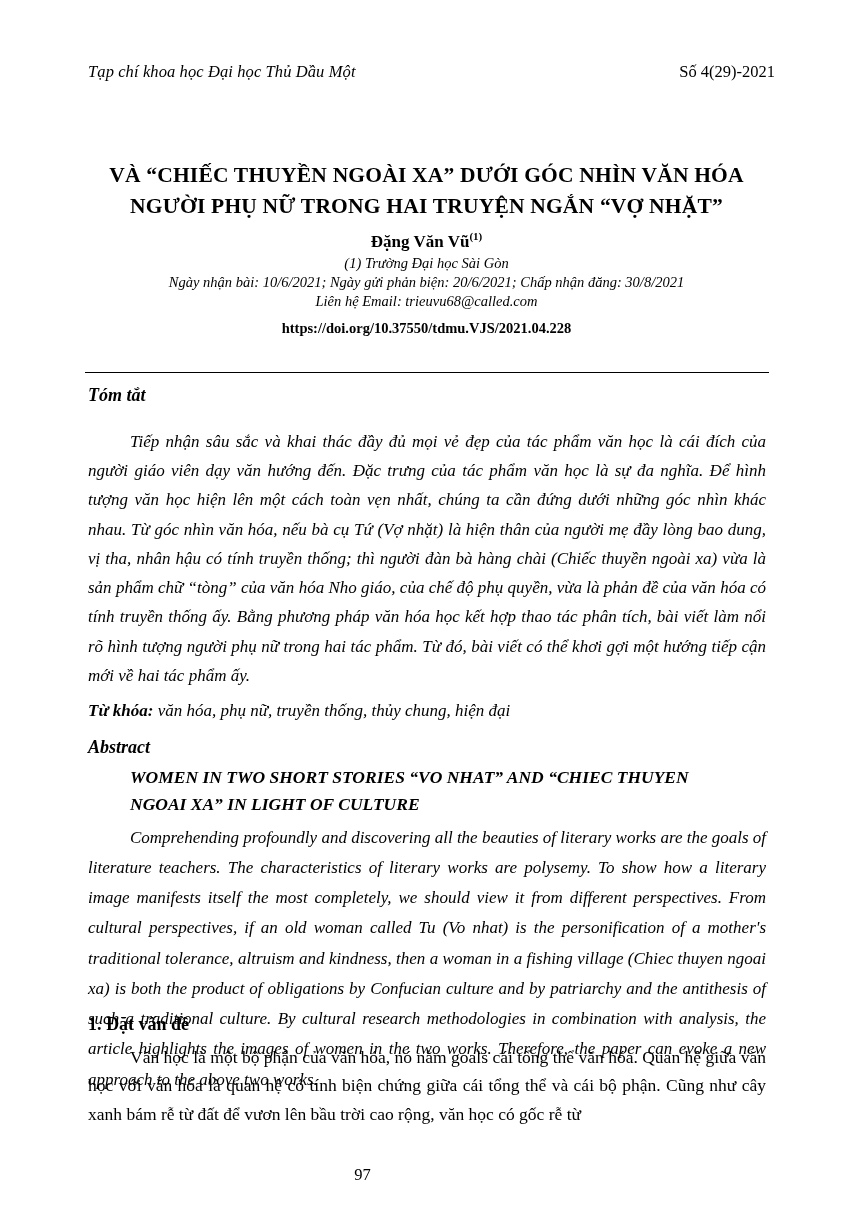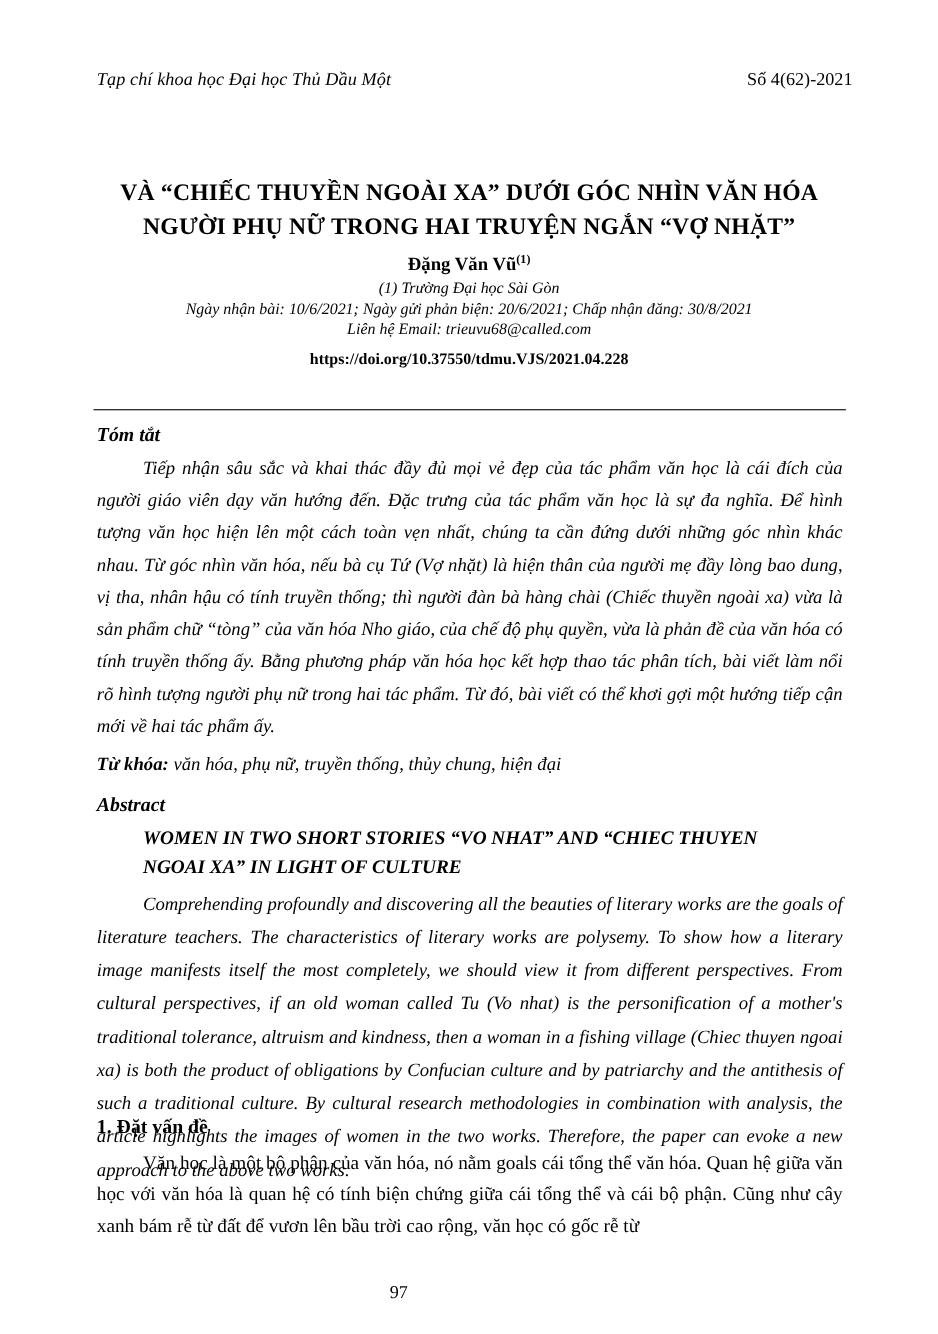--- a/index.html
+++ b/index.html
@@ -106,21 +106,21 @@
   .content {
     position: absolute;
     top: 382px;
     left: 88px;
     width: 678px;
   }
   .sec-heading {
     font-size: 18px;
     font-weight: bold;
     font-style: italic;
-    margin: 0 0 2px 0;
+    margin: 0 0 18px 0;
     line-height: 1.5;
   }
   .abstract-para {
     font-style: italic;
     font-size: 17px;
     line-height: 1.72;
     text-align: justify;
     text-indent: 42px;
     margin: 0;
     hyphens: none;
@@ -192,21 +192,21 @@
     font-size: 16.5px;
   }
 </style>
 </head>
 <body>
 
 <div class="page">
 
   <div class="running-head">
     <span class="journal-name">Tạp chí khoa học Đại học Thủ Dầu Một</span>
-    <span class="issue">Số 4(62)-2021</span>
+    <span class="issue">Số 4(29)-2021</span>
   </div>
 
   <div class="title-block">
     <h1 class="doc-title">
       <span class="line">VÀ “CHIẾC THUYỀN NGOÀI XA” DƯỚI GÓC NHÌN VĂN HÓA</span>
       <span class="line">NGƯỜI PHỤ NỮ TRONG HAI TRUYỆN NGẮN “VỢ NHẶT”</span>
     </h1>
     <div class="author"><span>Đặng Văn Vũ</span><sup>(1)</sup></div>
     <div class="affiliation">(1) Trường Đại học Sài Gòn</div>
     <div class="dates">Ngày nhận bài: 10/6/2021; Ngày gửi phản biện: 20/6/2021; Chấp nhận đăng: 30/8/2021</div>

